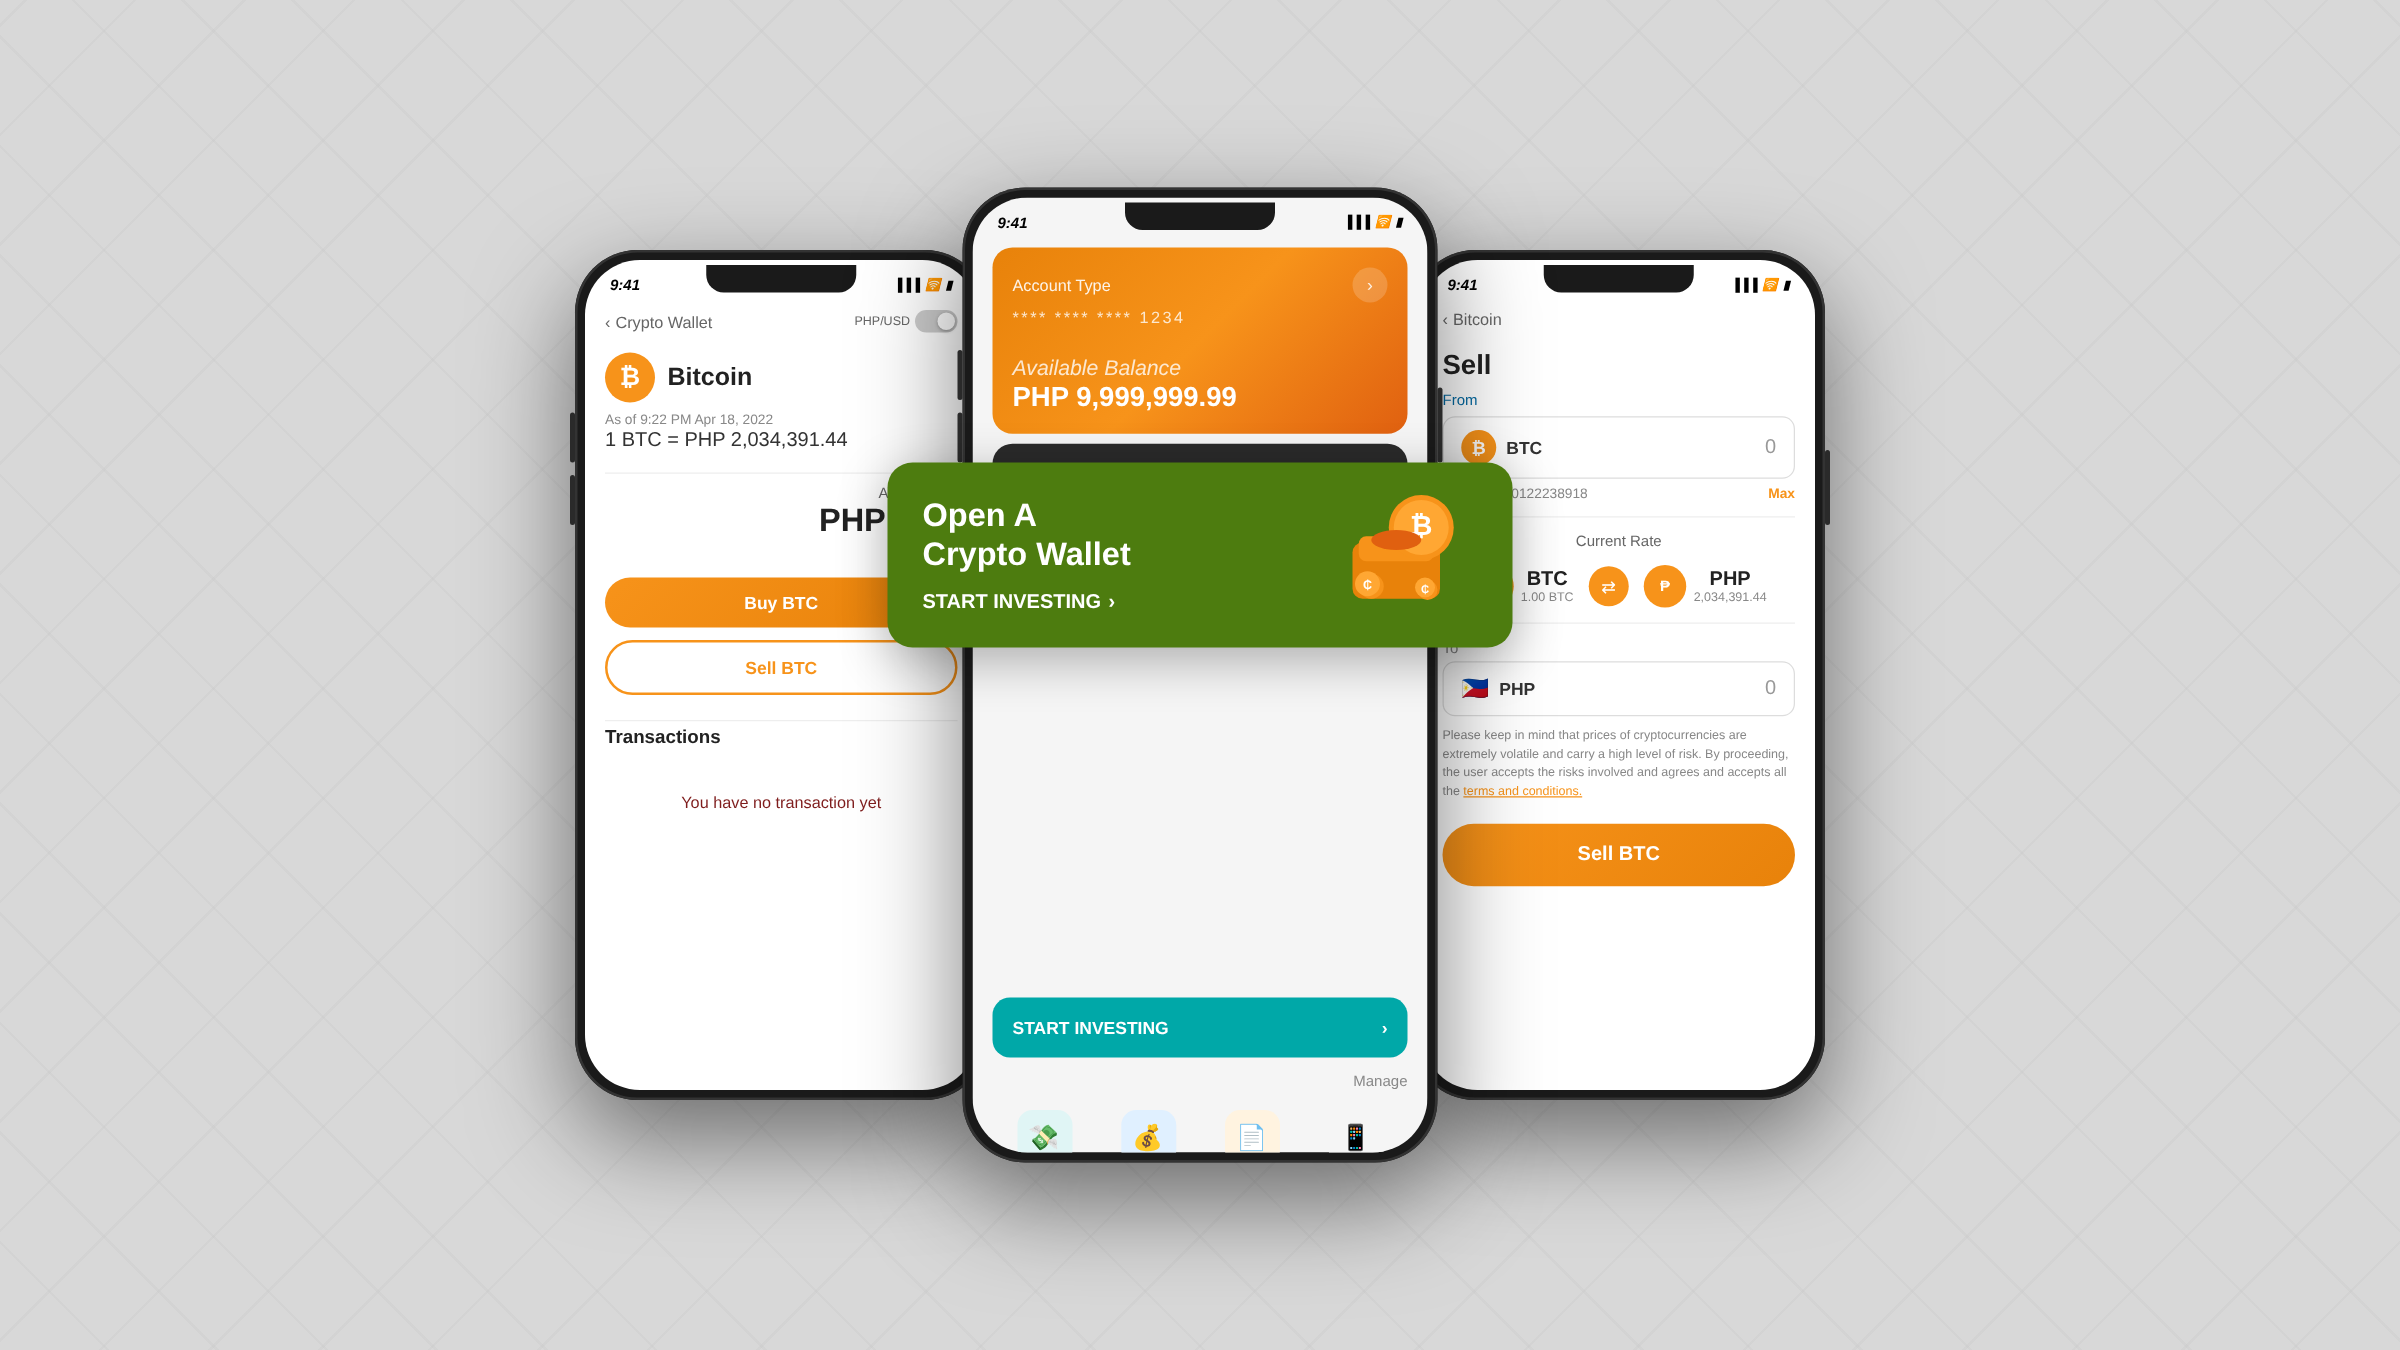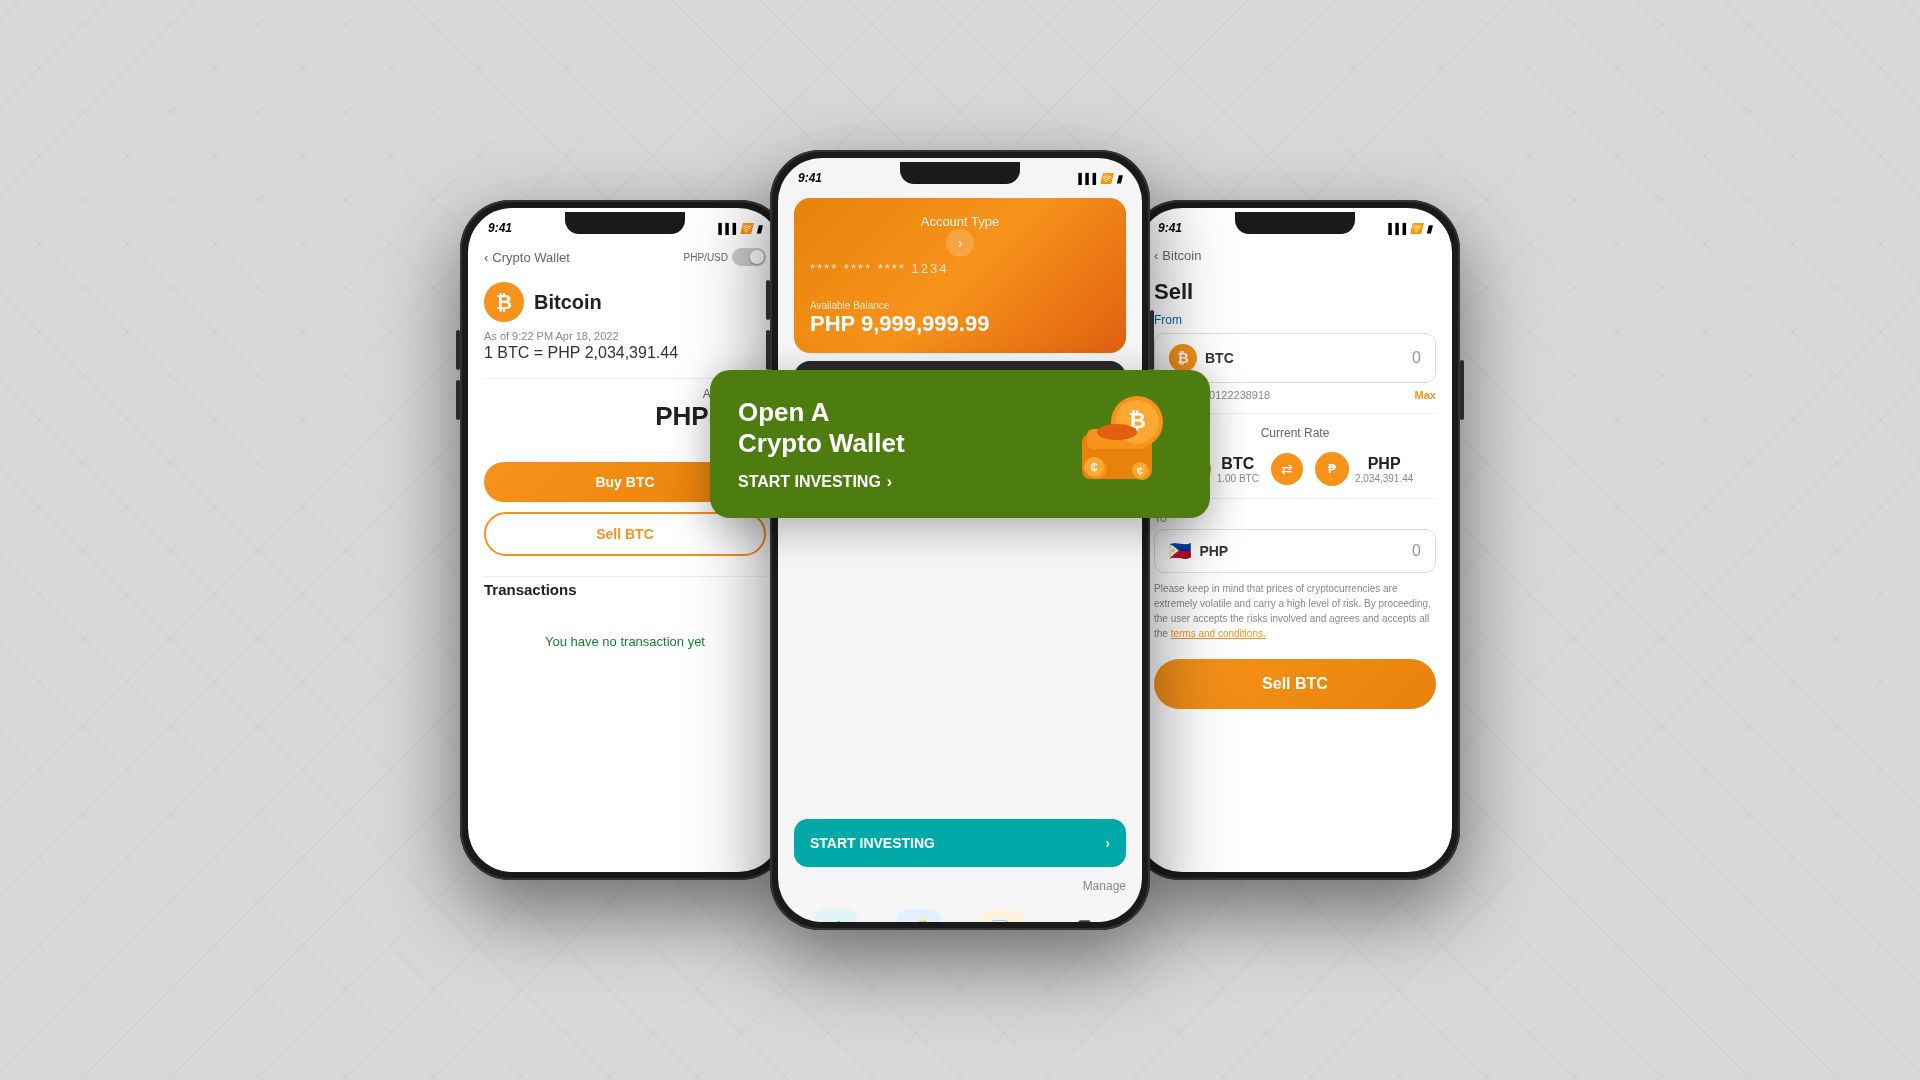--- a/index.html
+++ b/index.html
@@ -217,21 +217,21 @@
       border: 2px solid #f7931a;
       border-radius: 24px;
       padding: 12px;
       font-size: 14px;
       font-weight: 600;
       cursor: pointer;
     }
 
     .transactions-section { padding: 0 16px; }
     .transactions-title { font-size: 15px; font-weight: 700; color: #222; margin-bottom: 16px; }
-    .no-transaction { font-size: 13px; color: #15803d; text-align: center; padding: 20px 0; }
+    .no-transaction { font-size: 13px; color: #7f1d1d; text-align: center; padding: 20px 0; }
 
     
     .center-content { background: #f5f5f5; height: 100%; }
 
     .center-status-bar { background: transparent; }
 
     .card-orange {
       margin: 8px 16px;
       background: linear-gradient(135deg, #e8820a, #f7931a, #e06010);
       border-radius: 16px;
@@ -240,25 +240,24 @@
       position: relative;
     }
 
     .card-account-type {
       display: flex;
       align-items: center;
       justify-content: space-between;
       font-size: 13px;
       opacity: 0.9;
       margin-bottom: 4px;
-      flex-direction: column;
     }
 
     .card-account-num { font-size: 13px; opacity: 0.8; letter-spacing: 2px; margin-bottom: 24px; }
-    .card-balance-label { font-size: 10px; opacity: 0.8; }
+    .card-balance-label { font-size: 17px; opacity: 0.8; font-style: italic; }
     .card-balance-value { font-size: 22px; font-weight: 700; }
 
     .card-chevron {
       width: 28px;
       height: 28px;
       background: rgba(255,255,255,0.2);
       border-radius: 50%;
       display: flex;
       align-items: center;
       justify-content: center;

